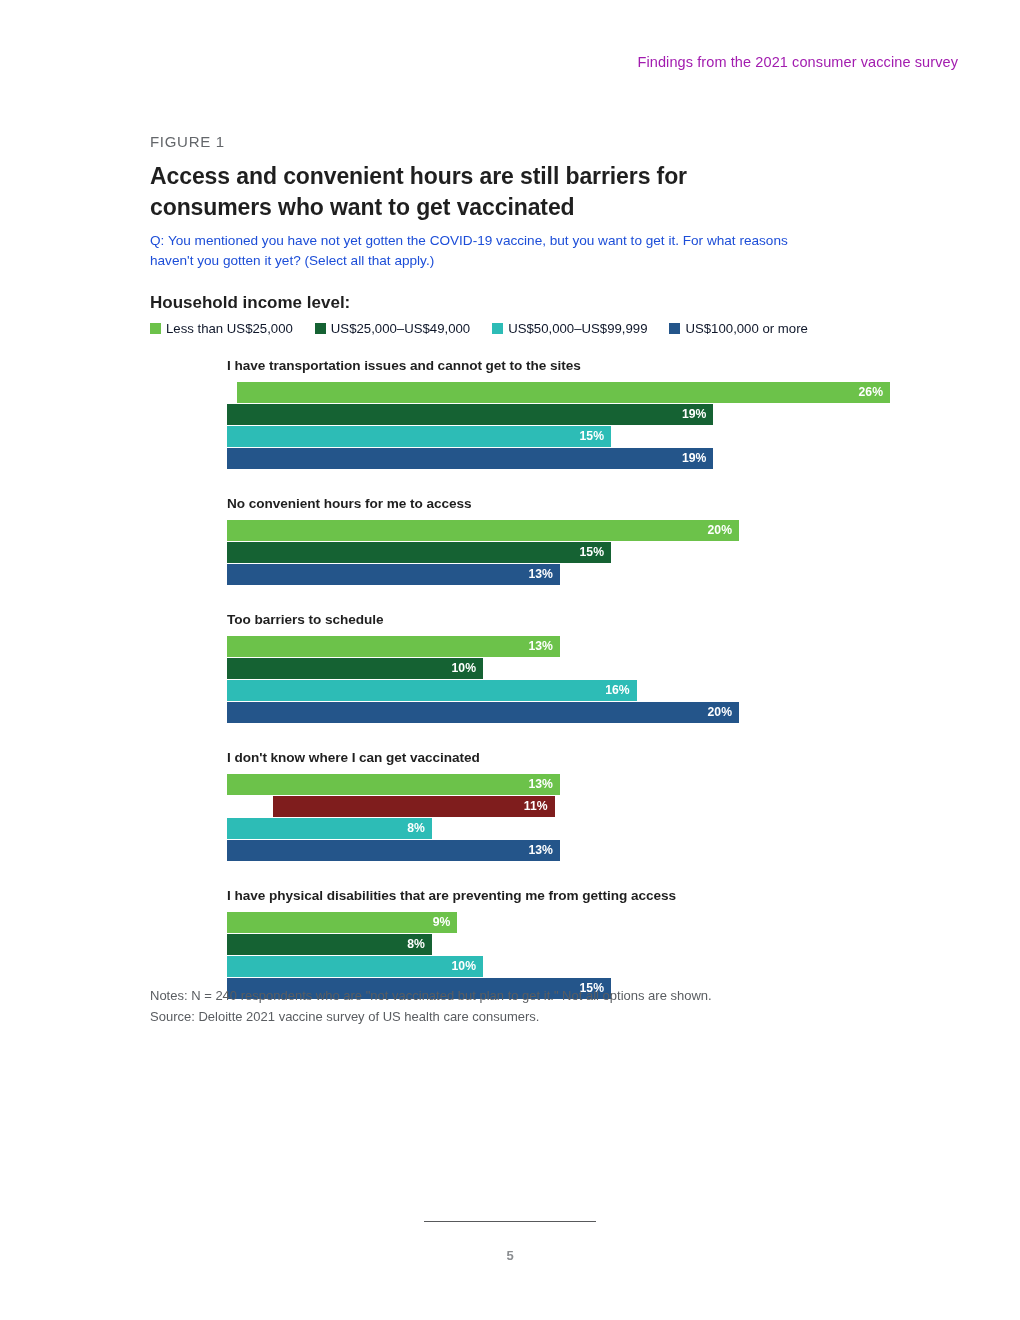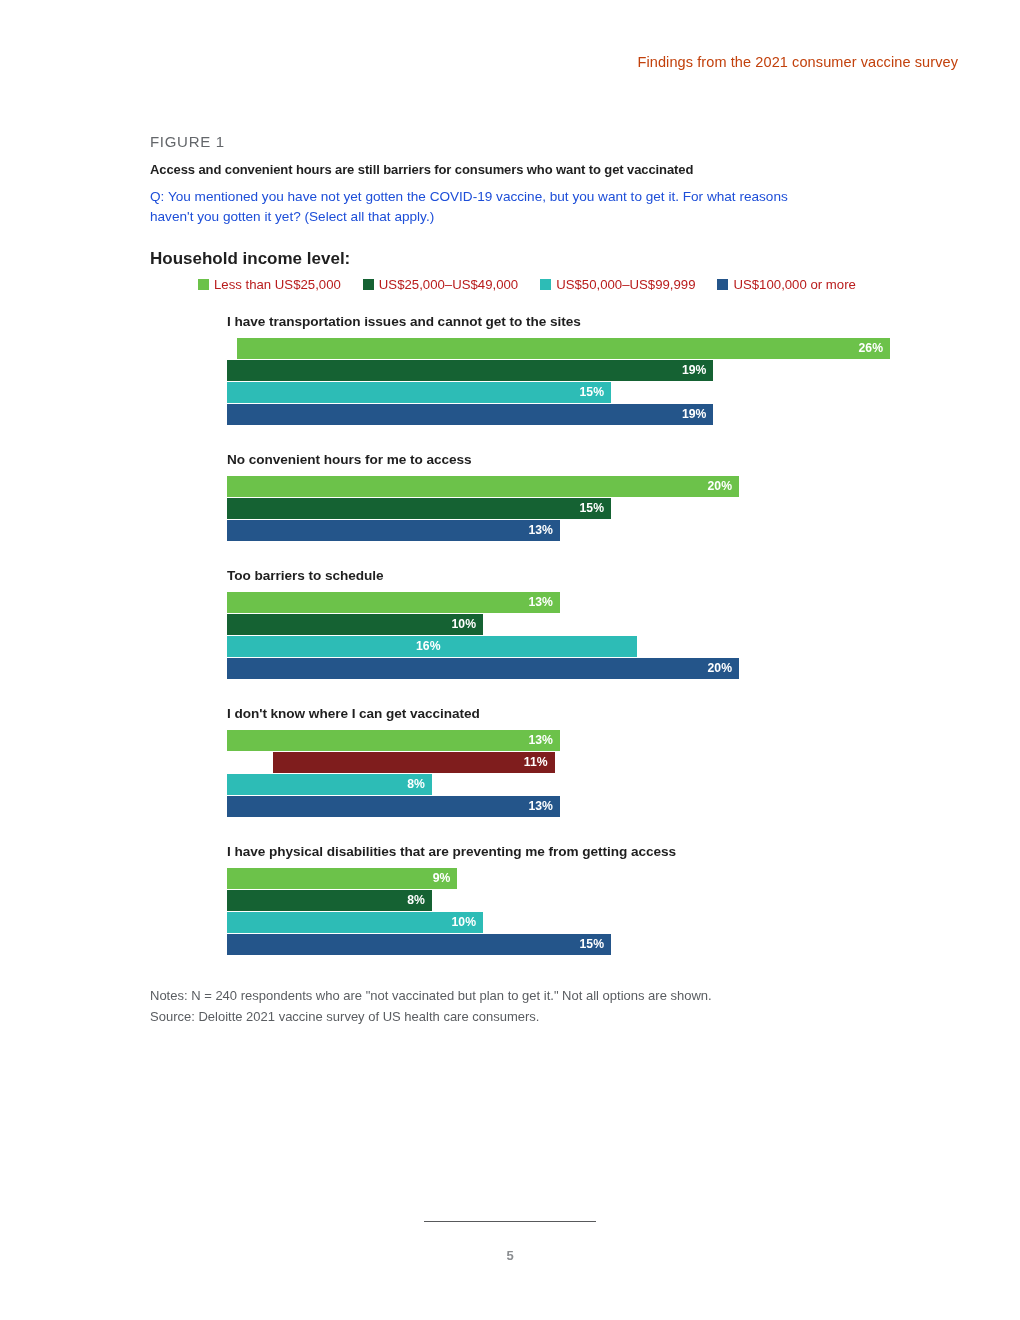--- a/index.html
+++ b/index.html
@@ -15,42 +15,42 @@
     color: #2b2b2b;
     overflow: hidden;
   }
 
   
   .page-header {
     position: absolute;
     top: 54px;
     right: 62px;
     font-size: 14.5px;
-    color: #c2410c;
+    color: #a21caf;
     letter-spacing: 0.1px;
     white-space: nowrap;
   }
 
   
   .figure {
     position: absolute;
     left: 150px;
     top: 133px;
     width: 740px;
   }
 
   .figure-eyebrow {
     font-size: 15px;
     letter-spacing: 0.7px;
     color: #63666a;
     margin-bottom: 11px;
   }
 
   .figure-title {
-    font-size: 13px;
+    font-size: 23px;
     font-weight: bold;
     line-height: 1.33;
     color: #1f1f1f;
     letter-spacing: -0.1px;
     margin: 0 0 9px 0;
     max-width: 660px;
   }
 
   .figure-question {
     font-size: 13.6px;
@@ -64,22 +64,21 @@
   .legend-title {
     font-size: 17px;
     font-weight: bold;
     color: #1f1f1f;
     margin-bottom: 8px;
   }
   .legend-row {
     display: flex;
     align-items: center;
     font-size: 13.2px;
-    color: #b91c1c;
-    margin-left: 48px;
+    color: #0f172a;
   }
   .legend-item {
     display: flex;
     align-items: center;
     margin-right: 22px;
     white-space: nowrap;
   }
   .legend-swatch {
     width: 11px;
     height: 11px;
@@ -248,21 +247,21 @@
             <div class="bar" style="background: rgb(108, 194, 74); width: 332.8px;">
               <span class="bar-value">13%</span>
             </div>
           </div>
           <div class="bar-row">
             <div class="bar" style="background: rgb(21, 98, 51); width: 256px;">
               <span class="bar-value">10%</span>
             </div>
           </div>
           <div class="bar-row">
-            <div class="bar" style="background: rgb(45, 188, 182); width: 409.6px; justify-content: center;">
+            <div class="bar" style="background: rgb(45, 188, 182); width: 409.6px;">
               <span class="bar-value">16%</span>
             </div>
           </div>
           <div class="bar-row">
             <div class="bar" style="background: rgb(36, 85, 138); width: 512px;">
               <span class="bar-value">20%</span>
             </div>
           </div>
         </div>
       </div>

